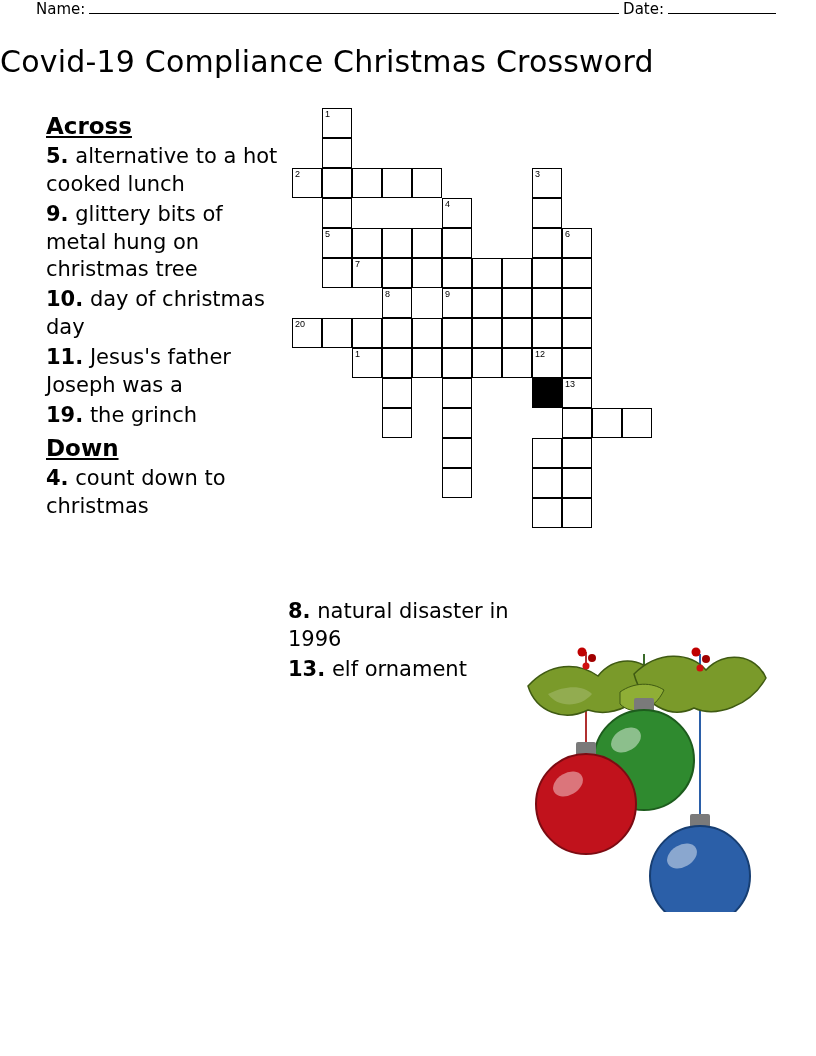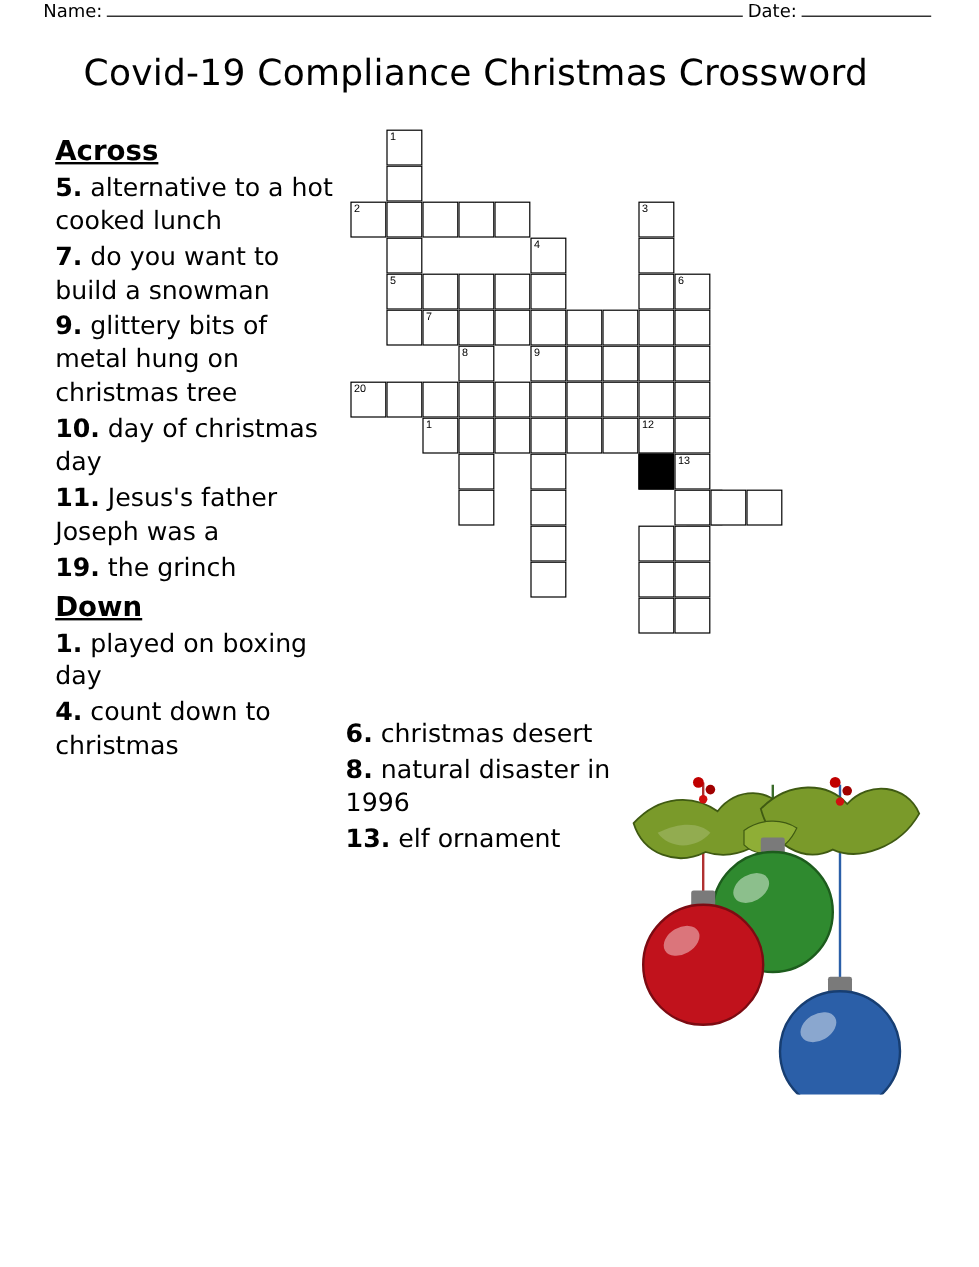--- a/index.html
+++ b/index.html
@@ -35,21 +35,20 @@
   }
   .rule-name { flex: 1 1 auto; }
   .rule-date { width: 108px; flex: 0 0 auto; }
 
   
   .title {
     position: absolute;
     top: 44px;
     left: 0;
     width: 793px;
-    text-align: center;
     font-size: 30px;
     font-weight: normal;
     letter-spacing: 0.2px;
   }
 
   
   .clues-col-1 {
     position: absolute;
     left: 46px;
     top: 112px;
@@ -119,36 +118,33 @@
   <span class="lbl">Date:</span>
   <span class="rule rule-date"></span>
 </div>
 
 <div class="title">Covid-19 Compliance Christmas Crossword</div>
 
 <div class="clues-col-1">
   <div class="section-head">Across</div>
   <div id="across-list">
       <p class="clue"><span class="num">5.</span><span> alternative to a hot cooked lunch</span></p>
-      <p class="clue"><span class="num">7.</span><span> do you want to build a snowman</span></p>
       <p class="clue"><span class="num">9.</span><span> glittery bits of metal hung on christmas tree</span></p>
       <p class="clue"><span class="num">10.</span><span> day of christmas day</span></p>
       <p class="clue"><span class="num">11.</span><span> Jesus's father Joseph was a</span></p>
       <p class="clue"><span class="num">19.</span><span> the grinch</span></p>
     </div>
   <div class="section-head" style="margin-top:4px;">Down</div>
   <div id="down-list-1">
-      <p class="clue"><span class="num">1.</span><span> played on boxing day</span></p>
       <p class="clue"><span class="num">4.</span><span> count down to christmas</span></p>
     </div>
 </div>
 
 <div class="clues-col-2">
   <div id="down-list-2">
-      <p class="clue"><span class="num">6.</span><span> christmas desert</span></p>
       <p class="clue"><span class="num">8.</span><span> natural disaster in 1996</span></p>
       <p class="clue"><span class="num">13.</span><span> elf ornament</span></p>
     </div>
 </div>
 
 <div id="grid-wrap">
     <div class="cell" style="left: 30px; top: 0px;">
       <span class="cn">1</span>
     </div>
     <div class="cell" style="left: 30px; top: 30px;"></div>

